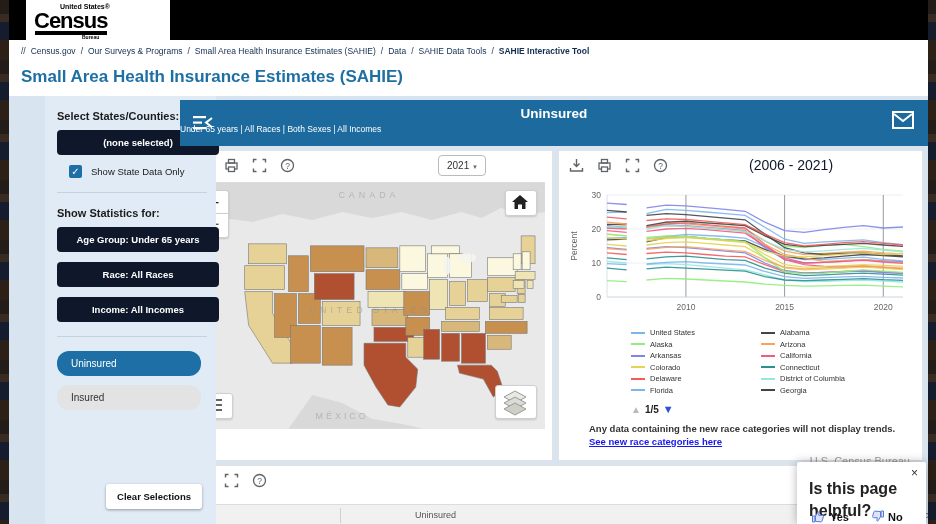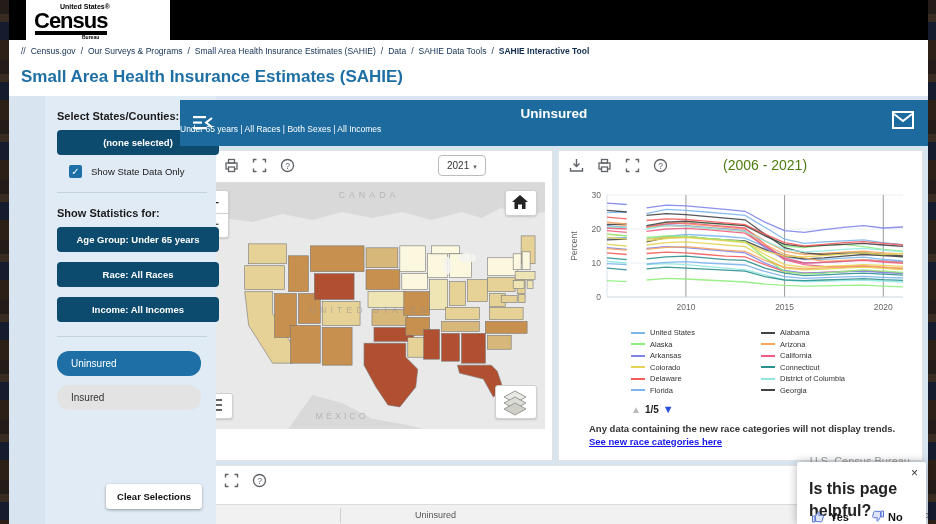--- a/index.html
+++ b/index.html
@@ -21,21 +21,21 @@
   #crumb-band{left:9px;top:40px;width:919px;height:22px;background:#fff;z-index:10;
     display:flex;align-items:center;padding-left:12px;box-sizing:border-box;}
   #crumb-band span{font-size:8.5px;color:#112e51;margin-right:5px;white-space:nowrap;}
   #crumb-band .sep{color:#112e51;}
   #crumb-band .last{font-weight:bold;}
   #title-band{left:9px;top:62px;width:919px;height:34px;background:#fff;z-index:10;}
   #page-title{position:absolute;left:12px;top:5px;font-size:17px;font-weight:bold;color:#1d6fa4;}
   
   #sidebar{left:9px;top:96px;width:171px;bottom:0;background:#e1ebf5;z-index:5;margin-left:36px;}
   .side-h{font-size:11px;font-weight:bold;color:#1b1b1b;margin:0 0 8px 12px;}
-  .btn-blue{display:block;margin:0 10px 10px 12px;width:162px;background:#0c4a6e;color:#fff;
+  .btn-blue{display:block;margin:0 10px 10px 12px;width:162px;background:#0f172a;color:#fff;
     border:none;border-radius:4px;font-size:9.5px;font-weight:bold;padding:7px 2px;text-align:center;
     font-family:"Liberation Sans",sans-serif;cursor:pointer;}
   .chk-row{display:flex;align-items:center;margin:2px 0 14px 24px;}
   .chk{width:13px;height:13px;background:#1d6fa5;border-radius:2px;color:#fff;font-size:10px;
     line-height:13px;text-align:center;margin-right:9px;cursor:pointer;}
   .chk-lbl{font-size:9.5px;color:#222;}
   .side-div{height:1px;background:#c3d2de;margin:14px 0 14px 12px;width:150px;}
   .pill{display:block;margin:0 10px 9px 12px;width:144px;border:none;border-radius:12px;
     font-size:10px;padding:7px 0 7px 14px;text-align:left;cursor:pointer;font-family:"Liberation Sans",sans-serif;}
   .pill-on{background:#1d6fa5;color:#fff;}
@@ -62,21 +62,21 @@
   
   #map-box{position:absolute;left:7px;top:31px;width:352px;height:247px;background:#e9e9e9;overflow:hidden;}
   .mapbtn{position:absolute;background:#fff;border:1px solid #cfcfcf;border-radius:3px;color:#222;
     text-align:center;cursor:pointer;box-shadow:0 1px 2px rgba(0,0,0,.15);}
   #zoom-in{left:8px;top:8px;width:26px;height:23px;font-size:15px;line-height:22px;border-radius:3px 3px 0 0;}
   #zoom-out{left:8px;top:31px;width:26px;height:23px;font-size:15px;line-height:20px;border-radius:0 0 3px 3px;}
   #home-btn{right:8px;top:8px;width:30px;height:24px;}
   #maplegend-btn{left:8px;bottom:10px;width:30px;height:24px;}
   #layers-btn{right:8px;bottom:10px;width:40px;height:32px;}
   
-  #chart-title{margin-left:42px;font-size:14px;color:#4d7c0f;}
+  #chart-title{margin-left:68px;font-size:14px;color:#0f172a;}
   #trend-chart{position:absolute;left:8px;top:34px;}
   #legend{position:absolute;left:72px;top:176px;display:grid;grid-template-columns:130px 150px;grid-auto-rows:11.5px;}
   .leg-item{display:flex;align-items:center;cursor:pointer;}
   .leg-sw{width:14px;height:2px;margin-right:5px;flex:none;}
   .leg-tx{font-size:7.5px;color:#333;white-space:nowrap;}
   #pager{position:absolute;left:72px;top:252px;font-size:10px;color:#222;font-weight:bold;display:flex;align-items:center;}
   #pg-up{color:#b9b9b9;font-size:10px;margin-right:4px;cursor:pointer;}
   #pg-dn{color:#2b50d9;font-size:11px;margin-left:4px;cursor:pointer;}
   #trend-note{position:absolute;left:30px;top:272px;width:310px;font-size:9.5px;font-weight:bold;color:#333;line-height:1.35;}
   #trend-note a{color:#1717ee;text-decoration:underline;cursor:pointer;font-weight:bold;text-align:center;}

